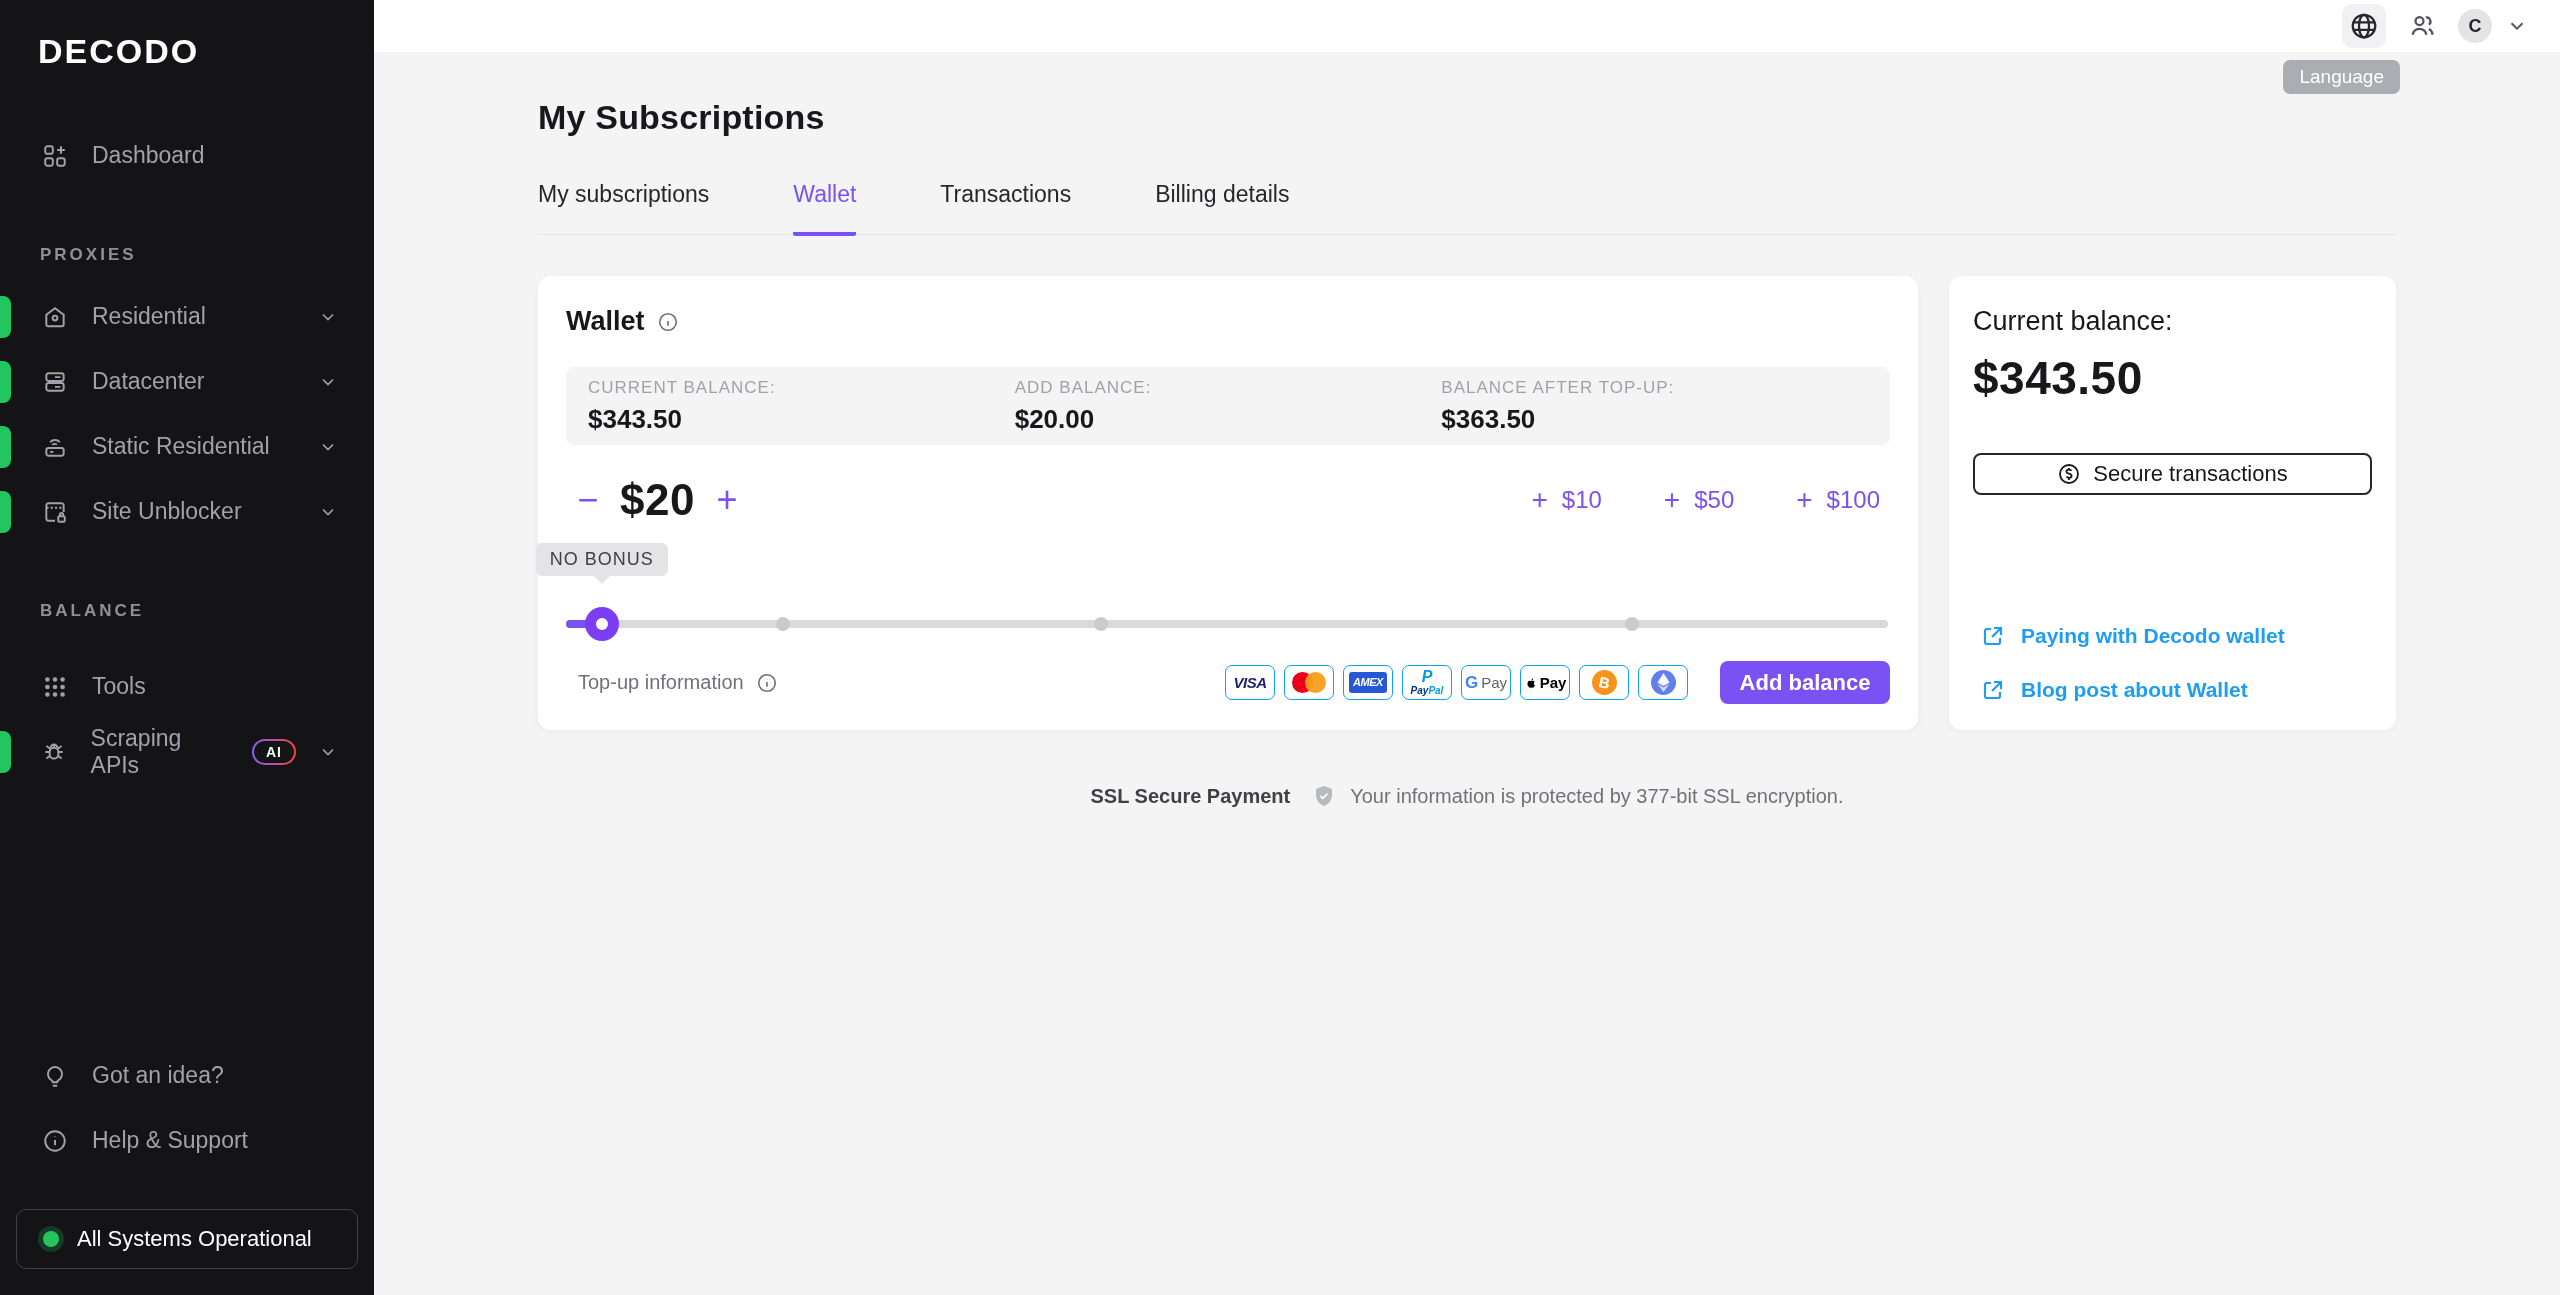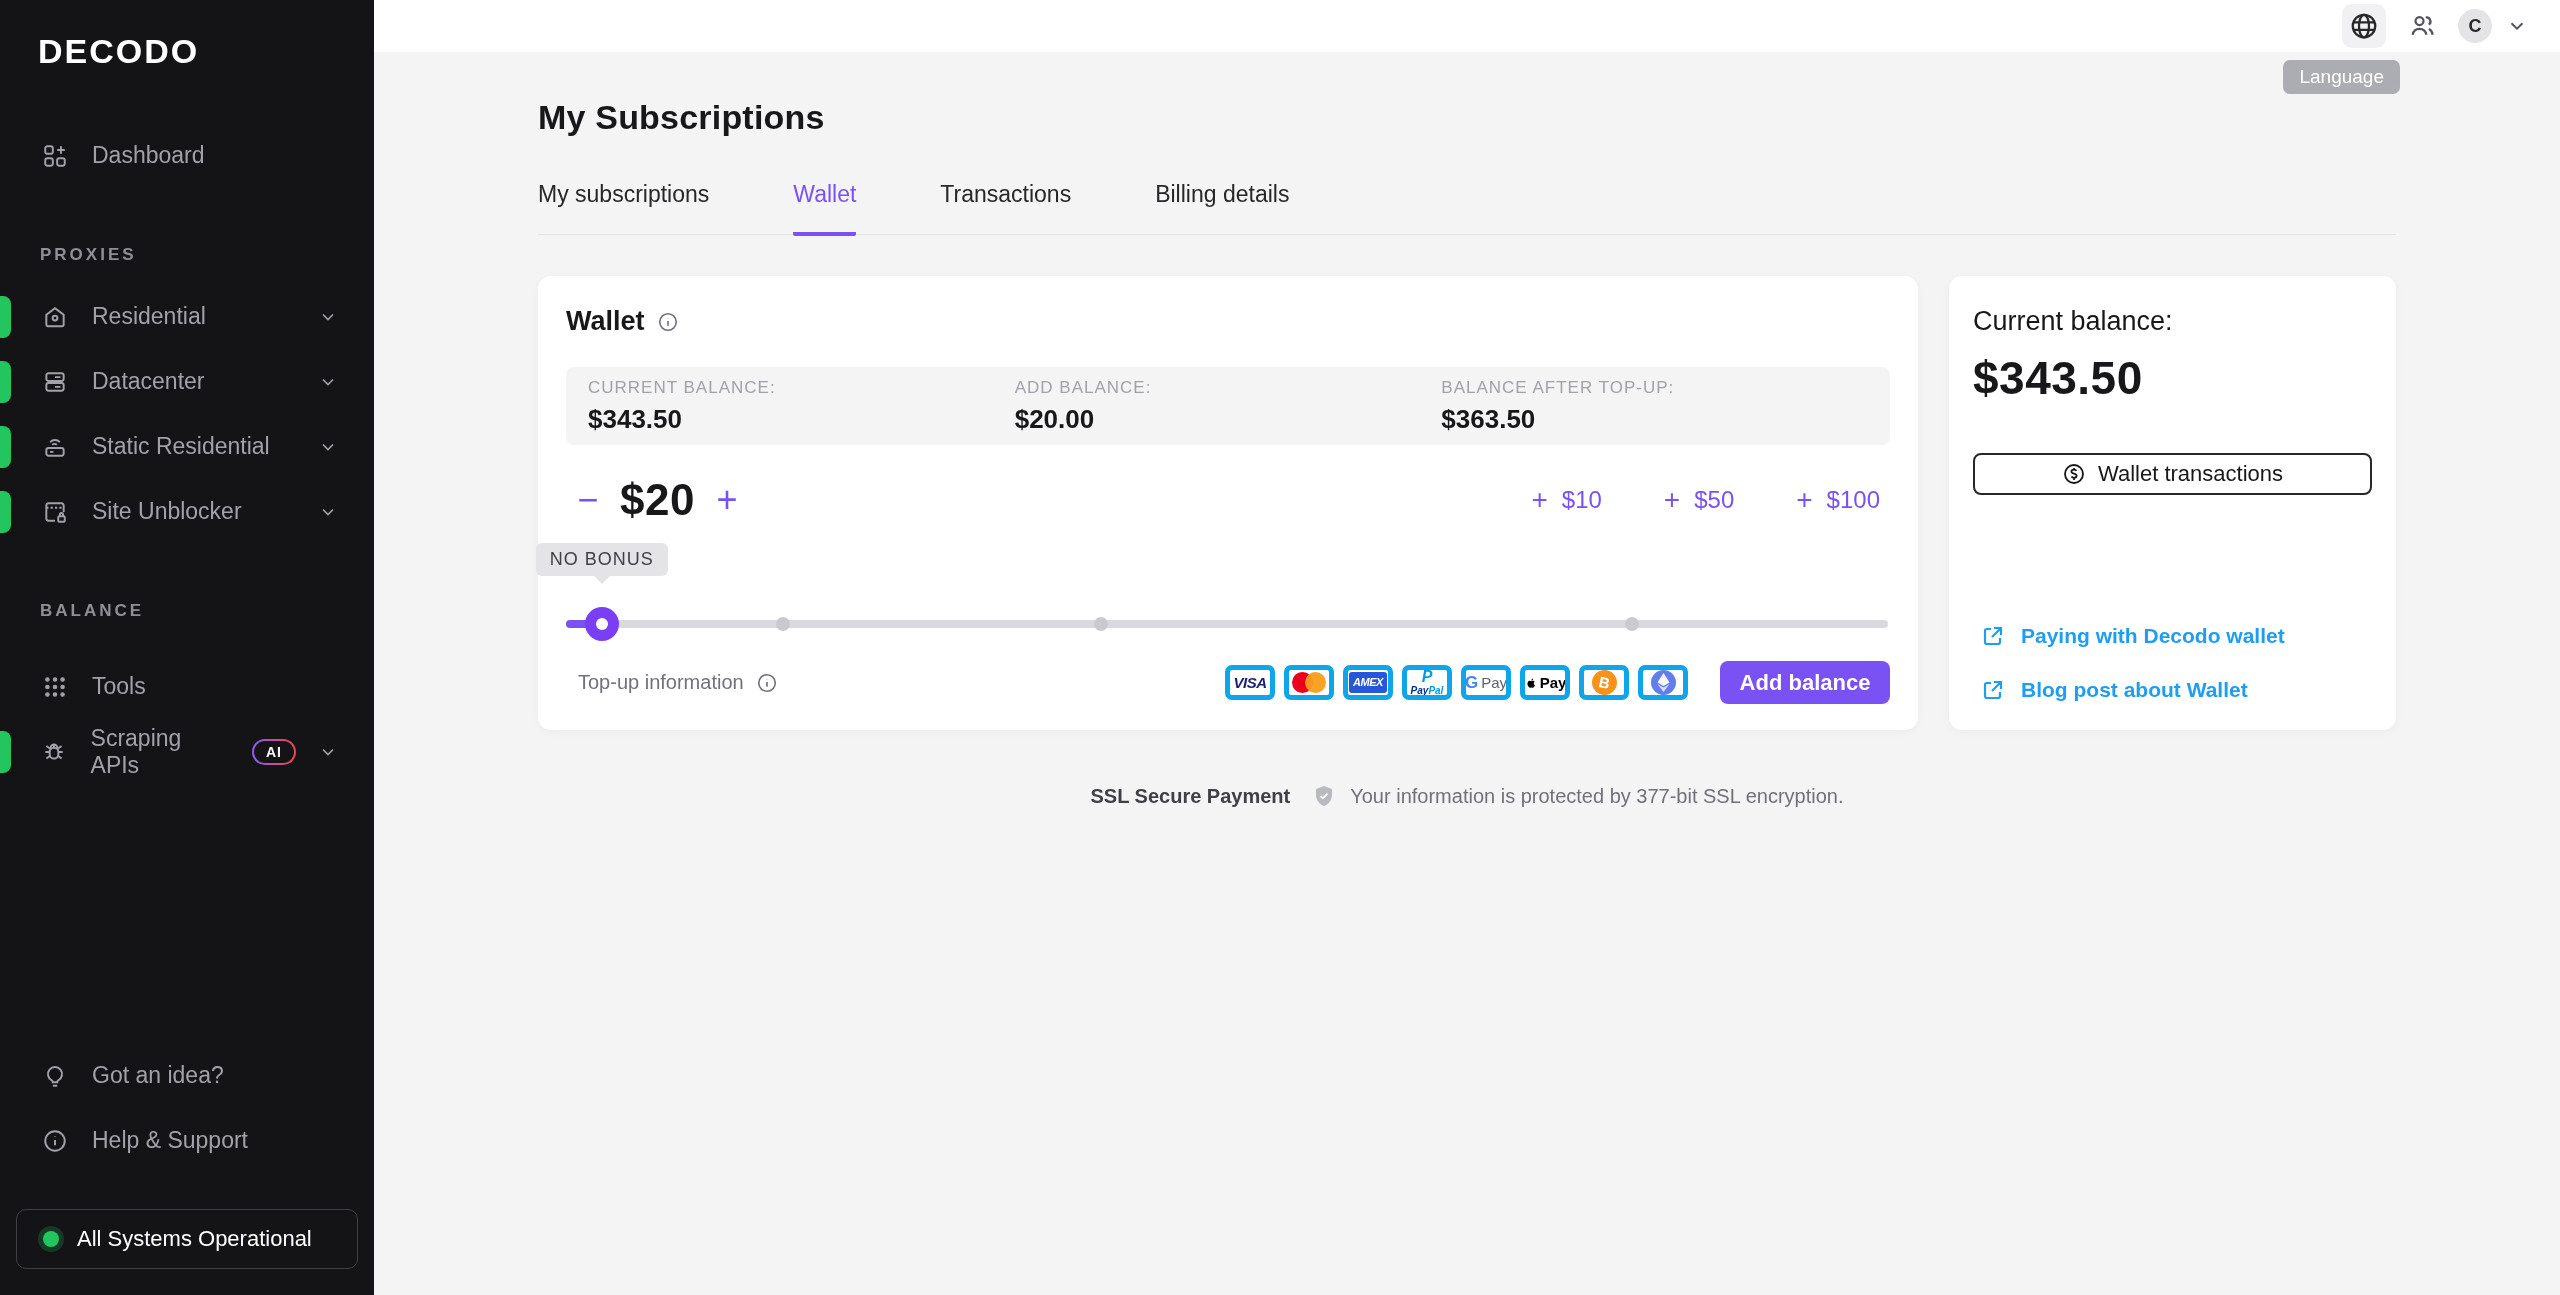--- a/index.html
+++ b/index.html
@@ -158,21 +158,21 @@
     position:absolute; top:-2px; width:34px; height:34px; border-radius:50%;
     background:#7a3ff2; transform:translateX(-50%); cursor:grab;
     display:flex; align-items:center; justify-content:center;
   }
   .slider-thumb:after { content:""; width:12px; height:12px; background:#fff; border-radius:50%; }
 
   .bottom-row { margin-top:auto; display:flex; align-items:center; }
   .topup-info { display:flex; align-items:center; gap:12px; color:#71717a; font-size:20px; padding-left:12px; }
   .pay-badges { margin-left:auto; display:flex; gap:9px; margin-right:32px; }
   .pay-badge {
-    width:50px; height:35px; background:#fff; border:5px solid #0ea5e9; border-radius:7px;
+    width:50px; height:35px; background:#fff; border:1px solid #0ea5e9; border-radius:7px;
     display:flex; align-items:center; justify-content:center; overflow:hidden;
     flex-direction:column; line-height:1;
   }
   .visa-txt { color:#1a1f71; font-weight:800; font-style:italic; font-size:15px; letter-spacing:-.5px; }
   .mc { position:relative; width:34px; height:21px; }
   .mc i { position:absolute; top:0; width:21px; height:21px; border-radius:50%; }
   .mc i:first-child { left:0; background:#eb001b; }
   .mc i:last-child { right:0; background:#f79e1b; opacity:.95; }
   .amex-box {
     background:#2557d6; color:#fff; font-weight:800; font-size:11px; font-style:italic;
@@ -533,21 +533,21 @@
       <section class="card balance-card">
         <div class="bal-title">Current balance:</div>
         <div class="bal-amount">$343.50</div>
         <button class="outline-btn">
           <span style="display:flex;">
             <svg width="24" height="24" viewBox="0 0 24 24" fill="none" stroke="#18181b" stroke-width="1.8">
                 <circle cx="12" cy="12" r="9"></circle>
                 <path d="M14.5 8.8c-.5-.8-1.4-1.2-2.5-1.2-1.5 0-2.6.8-2.6 2 0 1.3 1.2 1.7 2.6 2.1 1.4.4 2.6.8 2.6 2.1 0 1.2-1.1 2-2.6 2-1.1 0-2-.4-2.5-1.2M12 6v1.6M12 16.4V18"></path>
               </svg>
           </span>
-          <span>Wallet transactions</span>
+          <span>Secure transactions</span>
         </button>
         <div class="card-links">
           <a class="ext-link">
             <span style="display:flex;">
               <svg width="24" height="24" viewBox="0 0 24 24" fill="none" stroke="#1e9df2" stroke-width="2.2">
                   <path d="M10 5H6a2 2 0 0 0-2 2v11a2 2 0 0 0 2 2h11a2 2 0 0 0 2-2v-4"></path>
                   <path d="M13 4h7v7M20 4l-9 9"></path>
                 </svg>
             </span>
             <span>Paying with Decodo wallet</span>

